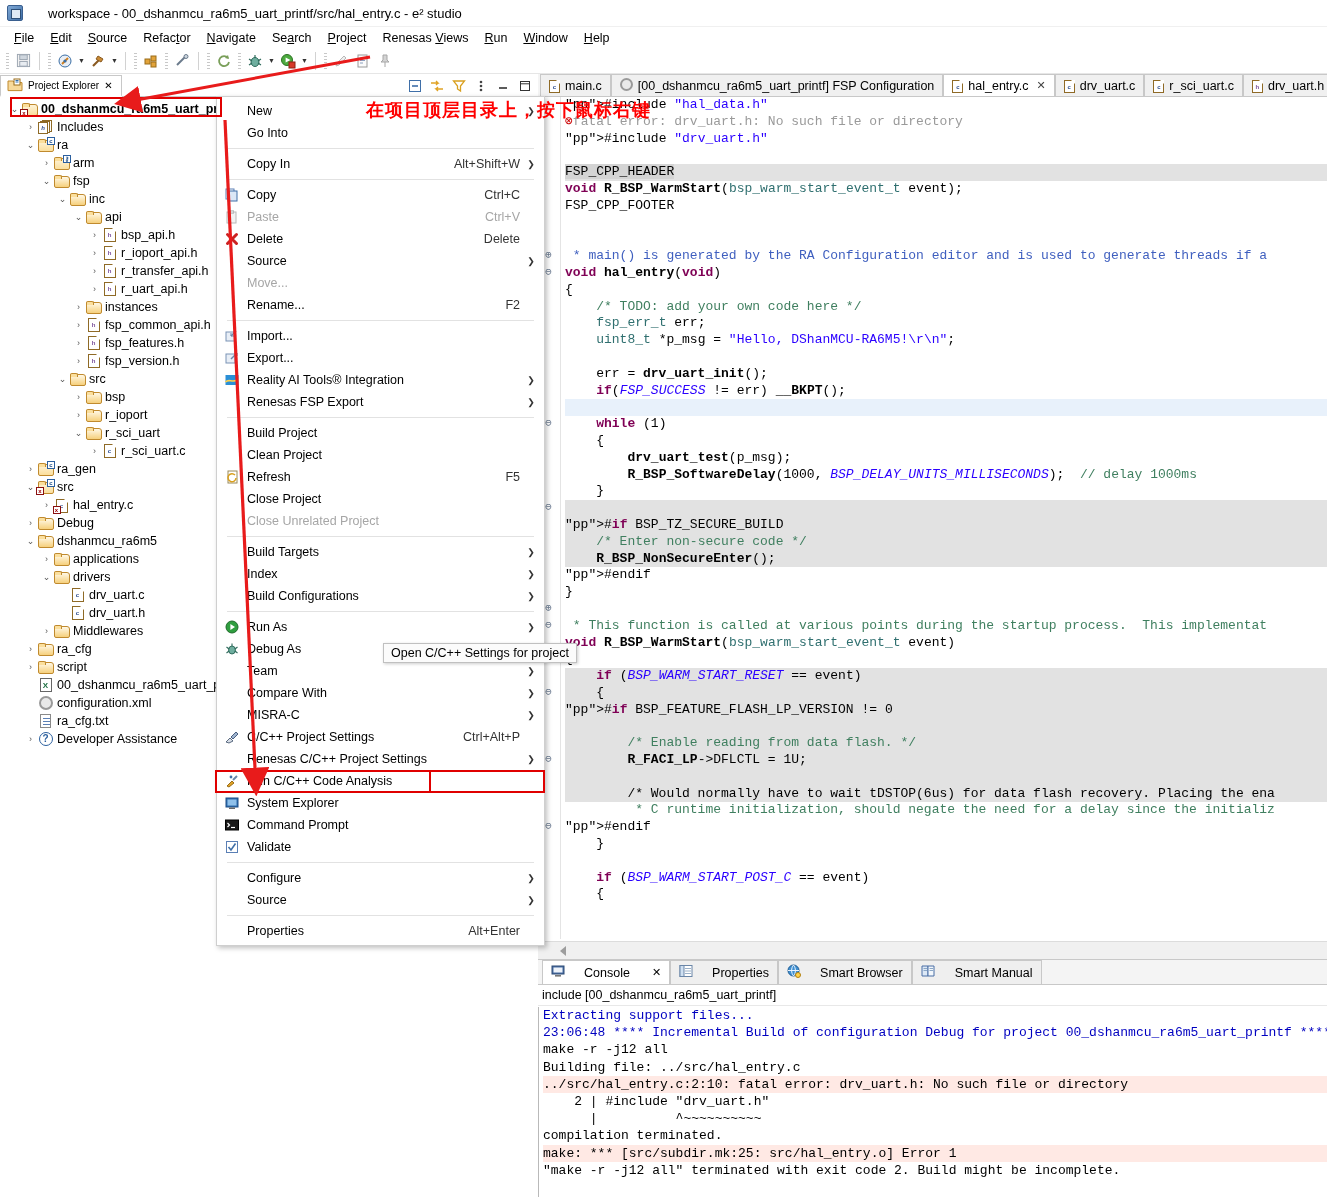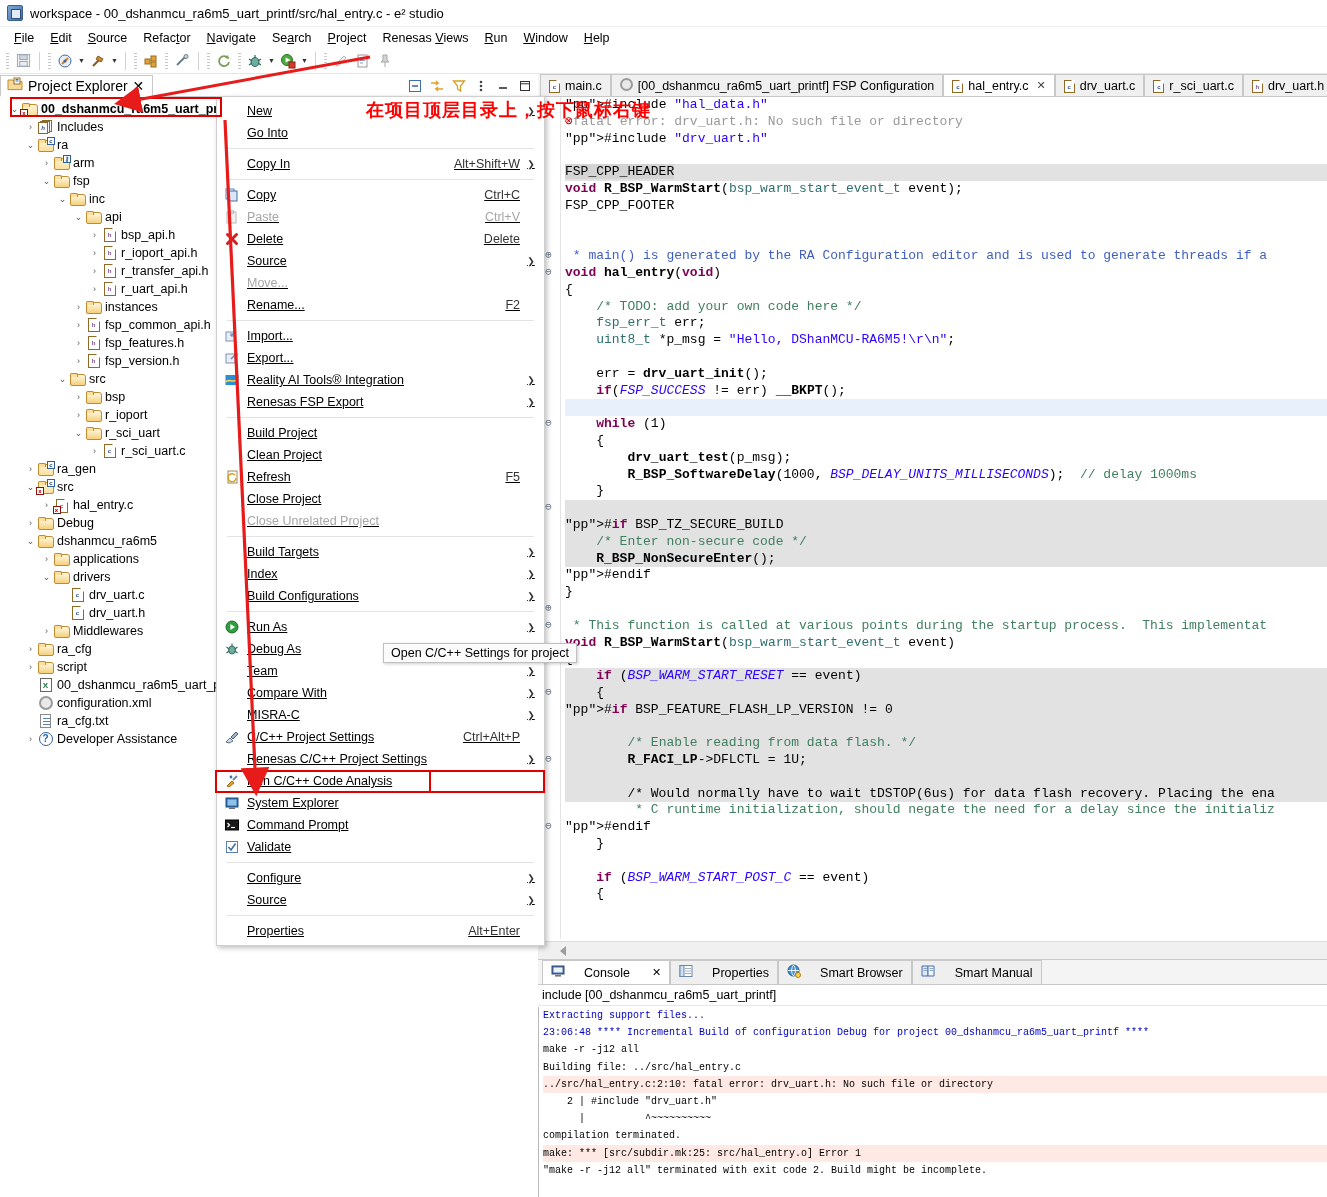--- a/index.html
+++ b/index.html
@@ -8,21 +8,21 @@
     width:1327px; height:1197px;
     font-family:"Liberation Sans", sans-serif;
     font-size:12.5px;
     background:#ffffff;
     color:#000;
     overflow:hidden;
     position:relative;
   }
   
   #titlebar{
-    height:27px; display:flex; align-items:center; gap:7px;
+    height:27px; display:flex; align-items:center; gap:25px;
     padding-left:7px; background:#ffffff; border-bottom:1px solid #f0f0f0;
     font-size:13px;
   }
   .tb-icon{ width:16px;height:16px;border:1px solid #3a5f8f;background:
       linear-gradient(135deg,#7fa8d4,#3f6fa8); border-radius:2px; position:relative;}
   .tb-icon:after{content:"";position:absolute;left:3px;top:3px;width:8px;height:8px;
       background:#dfeaf6;border:1px solid #2d4f77;}
   
   #menubar{
     height:21px; display:flex; align-items:center; gap:0px;
@@ -51,21 +51,21 @@
     letter-spacing:1px; white-space:nowrap; z-index:60;
   }
   
   #main{ position:absolute; left:0; top:74px; right:0; bottom:0; }
   
   #pe{ position:absolute; left:0; top:0; width:538px; bottom:0; }
   #pe-tabbar{ height:23px; display:flex; align-items:flex-end;
       border-bottom:1px solid #c8c8c8; background:#fff; position:relative;}
   .pe-tab{ display:flex;align-items:center;gap:5px; height:22px; padding:0 8px 0 6px;
       border:1px solid #c8c8c8;border-bottom:2px solid #fff;background:#fff;
-      font-size:14px; position:relative; top:1px;}
+      font-size:10px; position:relative; top:1px;}
   .pe-tabicons{ position:absolute; right:6px; bottom:3px; display:flex; align-items:center; gap:7px;}
   .pe-ti{ width:15px;height:15px;display:flex;align-items:center;justify-content:center;font-size:12px;}
   #tree{ position:absolute; left:0; top:23px; bottom:0; width:538px;
       overflow:hidden; background:#fff; padding-top:3px;}
   .row{ height:18px; display:flex; align-items:center; white-space:nowrap;
       font-size:12.5px; }
   .tw{ width:13px; display:inline-flex; justify-content:center; align-items:center;
       color:#555; font-size:9px; }
   .ic{ width:17px; display:inline-flex; justify-content:center; align-items:center;
        margin-right:3px; }
@@ -108,21 +108,20 @@
   #sel-box{
     position:absolute; left:10px; top:97px; width:212px; height:20px;
     border:2px solid #e00000; z-index:55; pointer-events:none;
   }
   
   #ctx{
     position:absolute; left:216px; top:96px; width:329px;
     background:#ffffff; border:1px solid #cfcfcf;
     box-shadow:2px 2px 5px rgba(0,0,0,.25); z-index:40; padding:3px 0;
     font-size:12.5px;
-    text-decoration:underline;
   }
   .ci{ height:22px; display:flex; align-items:center; padding:0 6px 0 0; position:relative;}
   .ci .cico{ width:30px; display:flex; justify-content:center; align-items:center; font-size:12px;}
   .ci .clab{ flex:1; }
   .ci .cacc{ color:#333; margin-right:4px; font-size:12.5px;}
   .ci .carr{ width:14px; text-align:center; font-size:9px; color:#333;}
   .ci.dis .clab,.ci.dis .cacc{ color:#a6a6a6; }
   .csep{ height:1px; background:#e2e2e2; margin:4px 10px; }
   
   #ctx .ci.hl{ }
@@ -177,21 +176,21 @@
       border-top:1px solid #c8c8c8;}
   #bt-tabbar{ height:25px; display:flex; align-items:flex-end; background:#f4f4f4;
       border-bottom:1px solid #c8c8c8; padding-left:4px;}
   .btab{ display:flex;align-items:center;gap:19px;height:24px;padding:0 8px;
       border:1px solid #c8c8c8;border-bottom:none;background:#efefef;font-size:12.5px;
       white-space:nowrap;}
   .btab.active{ background:#fff; }
   #bt-head{ height:21px; display:flex; align-items:center; padding-left:4px;
       font-size:12.5px; border-bottom:1px solid #e8e8e8; background:#fff;}
   #bt-console{ position:absolute; left:0; top:47px; right:0; bottom:0; background:#fff;
-      font-family:"Liberation Mono", monospace; font-size:10px; line-height:17.2px;
+      font-family:"Liberation Mono", monospace; font-size:13px; line-height:17.2px;
       padding-left:4px; overflow:hidden; border-left:1px solid #b9b9b9;}
   .coL{ height:17.2px; white-space:pre; }
   .coL.blue{ color:#0000c0; }
   .coL.red{ background:#ffe9e4; color:#000; }
 </style>
 </head>
 <body>
 
 <div id="titlebar">
   <span class="tb-icon"></span>

